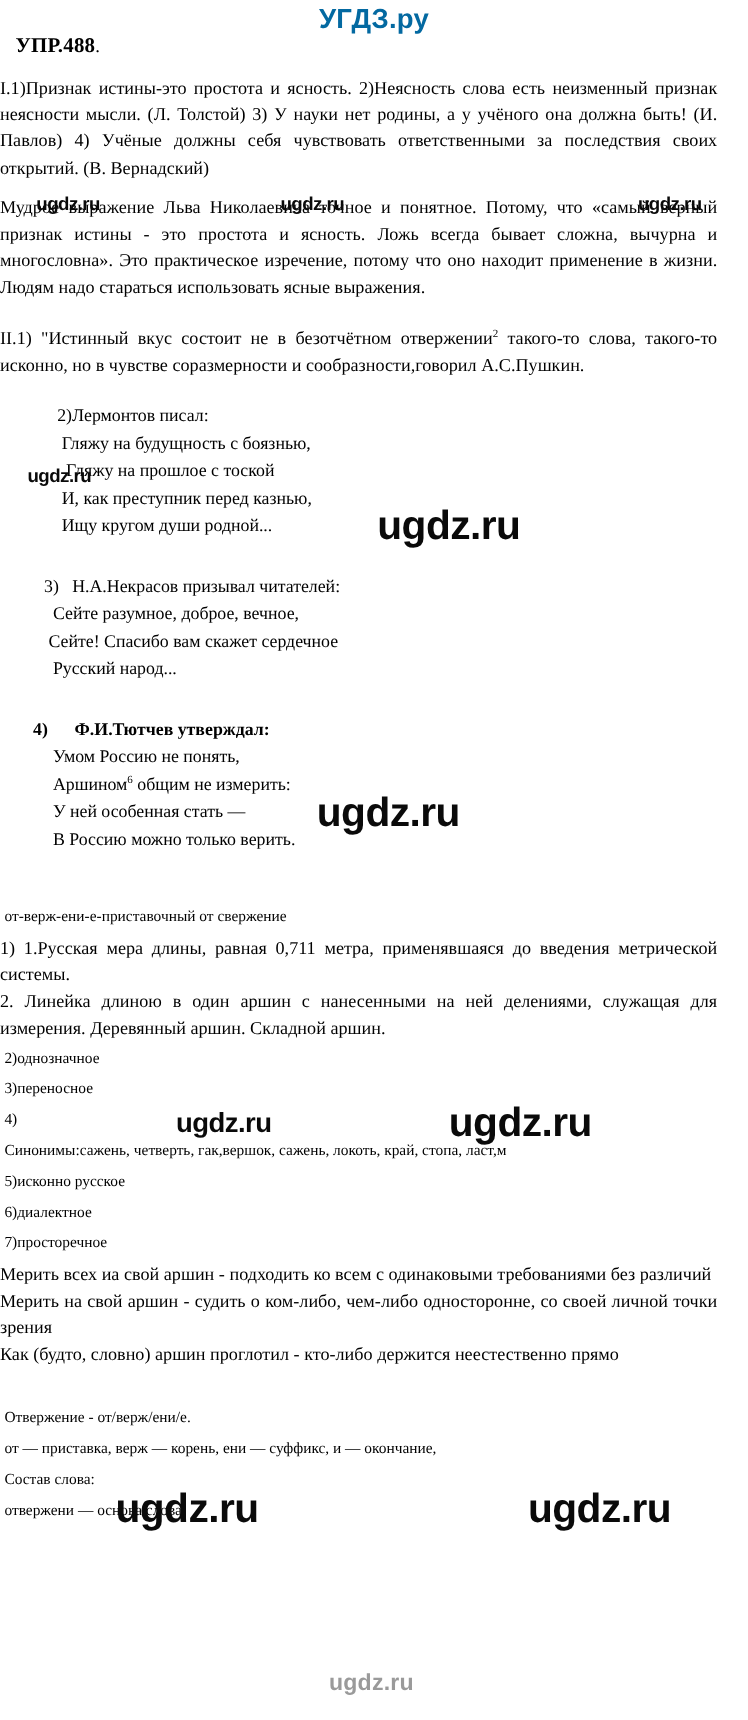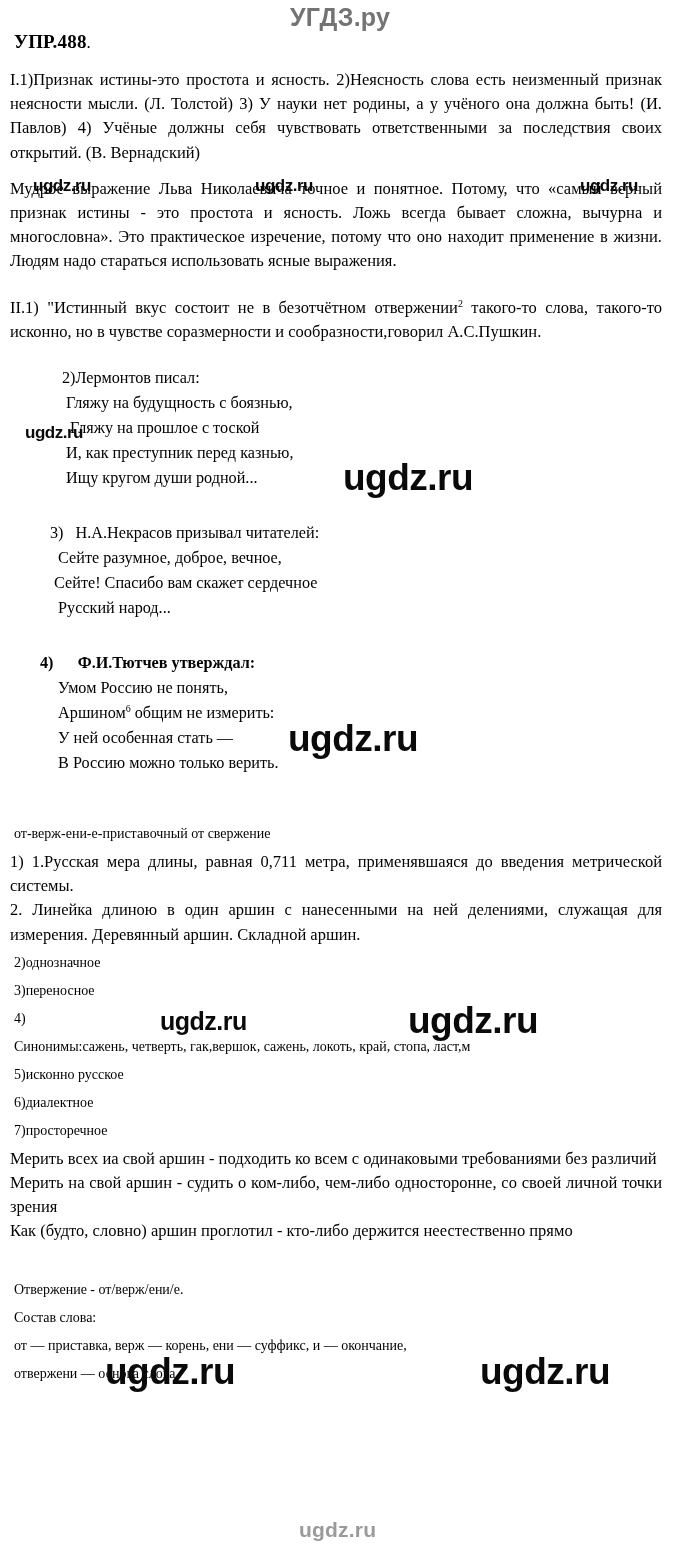--- a/index.html
+++ b/index.html
@@ -25,40 +25,40 @@
   .site-header {
     position: absolute;
     top: 0;
     left: 0;
     width: 680px;
     text-align: center;
     font-family: "Liberation Sans", "DejaVu Sans", sans-serif;
     font-weight: bold;
     font-size: 25px;
     letter-spacing: 0.2px;
-    color: #737373;
+    color: #0369a1;
     line-height: 30px;
     padding-top: 2px;
   }
 
   
   .exercise-title {
     position: absolute;
     left: 14px;
     top: 31px;
     font-weight: bold;
     font-size: 19px;
     letter-spacing: 0.2px;
   }
   .exercise-title .dot { font-weight: normal; font-size: 17px; }
 
   
   .content {
     position: absolute;
-    left: 10px;
+    left: 0;
     top: 68px;
     width: 652px;
   }
 
   .para {
     font-size: 16.5px;
     line-height: 24.2px;
     margin: 0;
     text-align: justify;
     text-justify: inter-word;
@@ -177,22 +177,22 @@
     <p class="list-line">5)исконно русское</p>
     <p class="list-line">6)диалектное</p>
     <p class="list-line">7)просторечное</p>
     <p class="para">Мерить всех иа свой аршин - подходить ко всем с одинаковыми требованиями без различий</p>
     <p class="para">Мерить на свой аршин - судить о ком-либо, чем-либо односторонне, со своей личной точки зрения</p>
     <p class="para">Как (будто, словно) аршин проглотил - кто-либо держится неестественно прямо</p>
 
     <div class="gap-lg"></div>
 
     <p class="list-line">Отвержение - от/верж/ени/е.</p>
+    <p class="list-line">от — приставка, верж — корень, ени — суффикс, и — окончание,</p>
     <p class="list-line">Состав слова:</p>
-    <p class="list-line">от — приставка, верж — корень, ени — суффикс, и — окончание,</p>
     <p class="list-line">отвержени — основа слова.</p>
 
   </div>
 
   <div id="watermark-layer">
       <div class="wm wm-s" style="left: 33px; top: 176px;">ugdz.ru</div>
       <div class="wm wm-s" style="left: 255px; top: 176px;">ugdz.ru</div>
       <div class="wm wm-s" style="left: 580px; top: 176px;">ugdz.ru</div>
       <div class="wm wm-s" style="left: 25px; top: 423px;">ugdz.ru</div>
       <div class="wm wm-l" style="left: 343px; top: 457px;">ugdz.ru</div>

